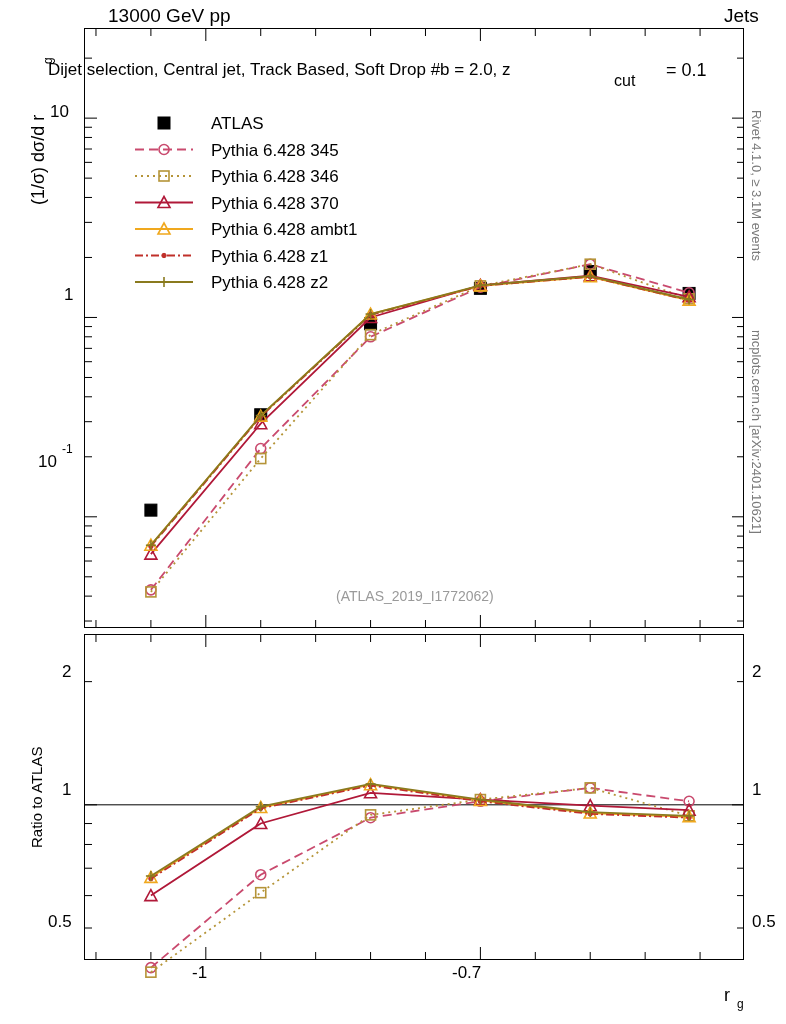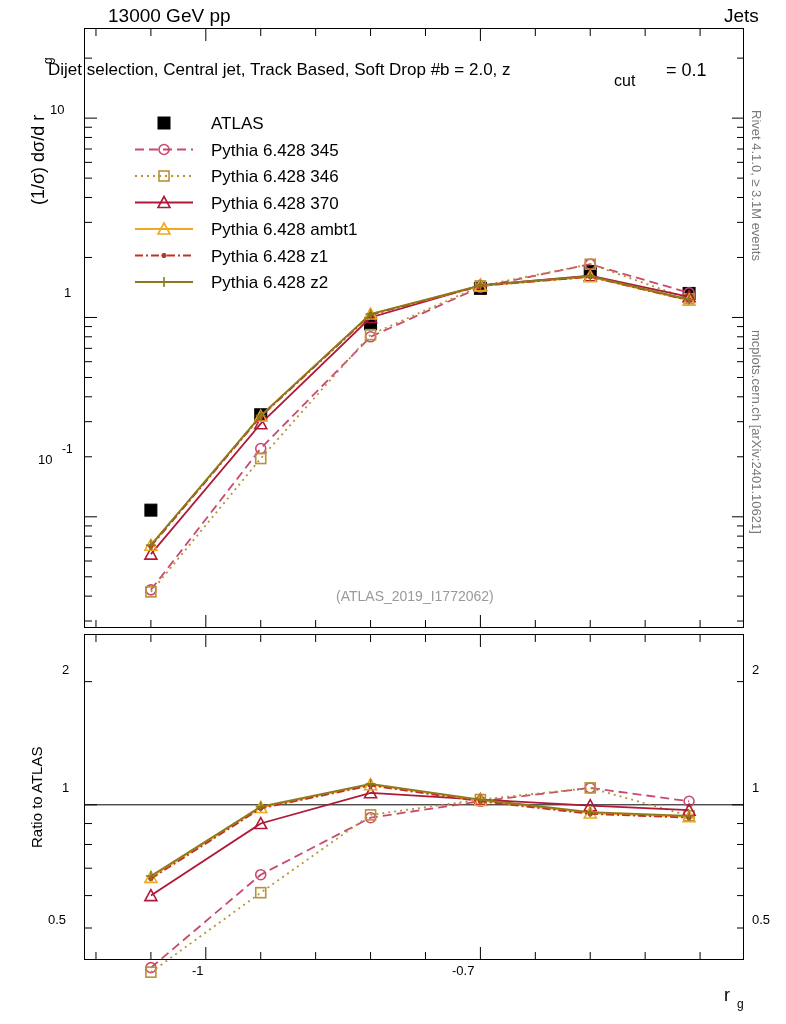--- a/index.html
+++ b/index.html
@@ -9,21 +9,21 @@
   .txt{position:absolute;white-space:nowrap;}
   .hdr{font-size:19px;}
   .rot{transform-origin:0 0;}
 
   
   .frame{position:absolute;border:1px solid #000;box-sizing:border-box;background:transparent;}
 
   svg{position:absolute;left:0;top:0;overflow:visible;}
 
   .tick{stroke:#000;stroke-width:1;}
-  .axlabel{font-size:13px;}
+  .axlabel{font-size:17px;}
 
   .sideright{font-size:13px;color:#7a7a7a;}
 </style>
 </head>
 <body>
 
 <div id="root">
 
   <div class="txt hdr" style="left:108px;top:5px;">13000 GeV pp</div>
   <div class="txt hdr" style="left:724px;top:5px;">Jets</div>

